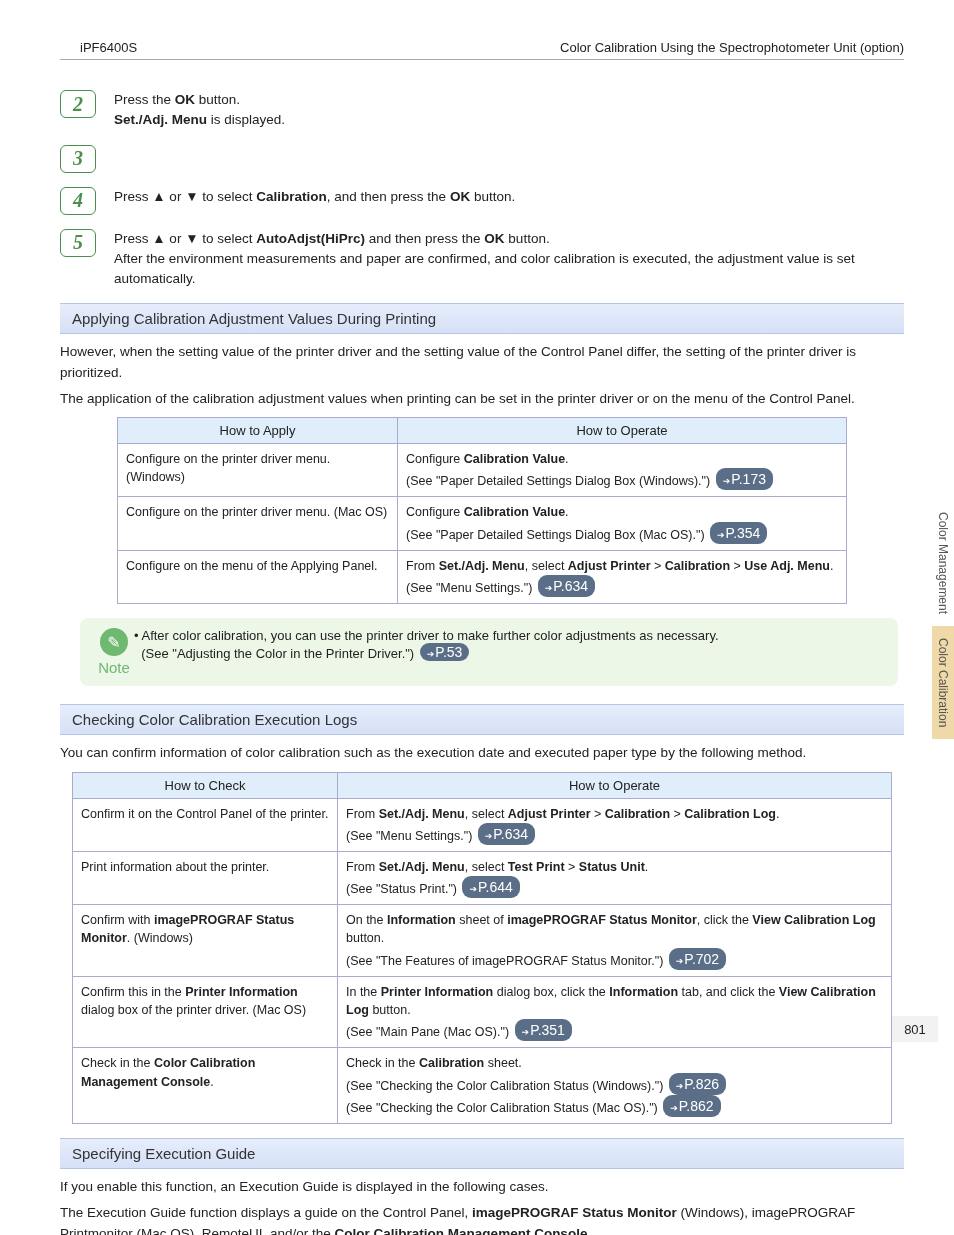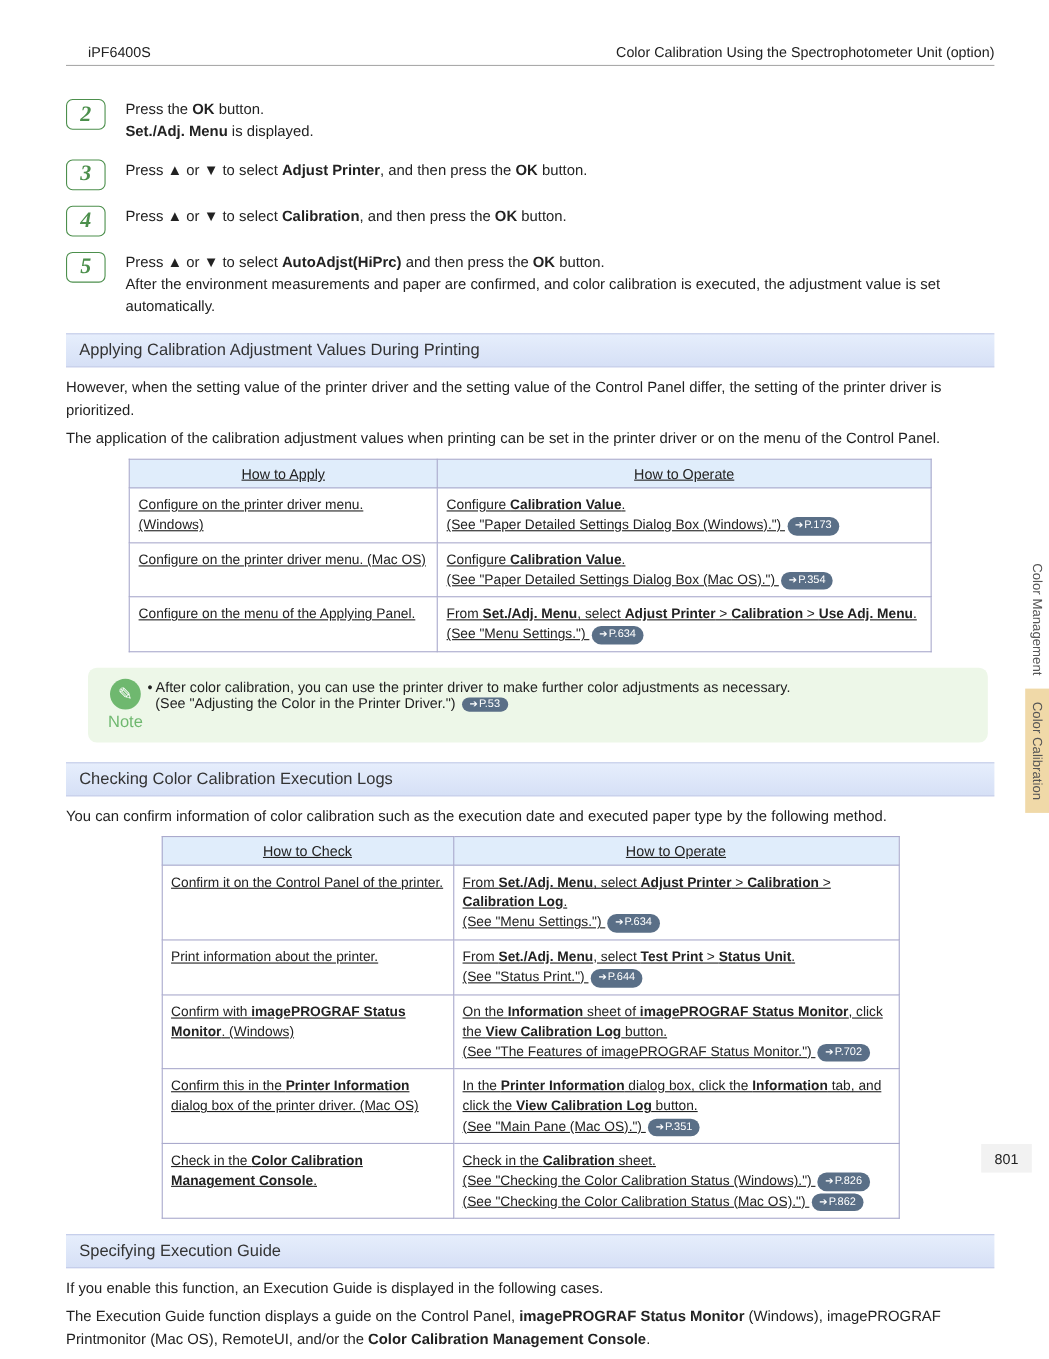--- a/index.html
+++ b/index.html
@@ -43,21 +43,20 @@
     padding: 6px 12px;
     font-size: 15px;
     color: #333;
     margin: 14px 0 8px 0;
   }
   .para { line-height: 1.5; margin: 6px 0; }
 
   .tbl {
     border-collapse: collapse;
     margin: 8px auto 10px auto;
-    text-decoration: underline;
   }
   .tbl th {
     background: #e0edfb;
     font-weight: normal;
     text-align: center;
     padding: 5px 8px;
     border: 1px solid #aac;
     font-size: 13px;
   }
   .tbl td {
@@ -87,21 +86,21 @@
     align-items: center; justify-content: center;
     color: #fff; font-size: 16px;
   }
   .note-icon .lbl { font-size: 15px; color: #6fb86f; margin-top: 3px; }
   .note-body { flex: 1; }
 
   .pill {
     display: inline-block;
     background: #5a6f87;
     color: #fff;
-    font-size: 10px;
+    font-size: 14px;
     border-radius: 9px;
     padding: 1px 7px;
     margin-left: 2px;
     vertical-align: 1px;
     text-align: right;
   }
   .pill::before { content: "➔"; font-size: 9px; margin-right: 1px; }
 
   .side-tabs {
     position: absolute;
@@ -112,21 +111,21 @@
     writing-mode: vertical-rl;
     font-size: 12px;
     padding: 12px 4px;
     color: #555;
   }
   .side-tab.active { background: #f0d9a8; }
 
   .page-number {
     position: absolute;
     right: 16px;
-    top: 1040px;
+    top: 1016px;
     background: #f2f2f2;
     width: 46px; height: 26px;
     display: flex; align-items: center; justify-content: center;
     font-size: 13px;
   }
 </style>
 </head>
 <body>
 
 <div class="page">
@@ -140,23 +139,20 @@
   <div class="step">
     <div class="step-num">2</div>
     <div class="step-text">
       <span>Press the </span><b>OK</b><span> button.</span><br>
       <b>Set./Adj. Menu</b><span> is displayed.</span>
     </div>
   </div>
 
   <div class="step">
     <div class="step-num">3</div>
-    <div class="step-text">
-      <span>Press ▲ or ▼ to select </span><b>Adjust Printer</b><span>, and then press the </span><b>OK</b><span> button.</span>
-    </div>
   </div>
 
   <div class="step">
     <div class="step-num">4</div>
     <div class="step-text">
       <span>Press ▲ or ▼ to select </span><b>Calibration</b><span>, and then press the </span><b>OK</b><span> button.</span>
     </div>
   </div>
 
   <div class="step">
@@ -209,21 +205,21 @@
     <div class="note-body">
       <span>•</span>
       <span>After color calibration, you can use the printer driver to make further color adjustments as necessary.</span><br>
       &nbsp;&nbsp;<span>(See "Adjusting the Color in the Printer Driver.") </span><span class="pill">P.53</span>
     </div>
   </div>
 
   <div class="section-bar">Checking Color Calibration Execution Logs</div>
   <div class="para">You can confirm information of color calibration such as the execution date and executed paper type by the following method.</div>
 
-  <table class="tbl" style="width:671px;">
+  <table class="tbl" style="width:820px;">
     <tbody>
         <tr>
       <th style="width:265px;">How to Check</th>
       <th>How to Operate</th>
     </tr>
     <tr>
       <td>Confirm it on the Control Panel of the printer.</td>
       <td>
         <span>From </span><b>Set./Adj. Menu</b><span>, select </span><b>Adjust Printer</b><span> &gt; </span><b>Calibration</b><span> &gt; </span><b>Calibration Log</b><span>.</span><br>
         <span>(See "Menu Settings.") </span><span class="pill">P.634</span>

